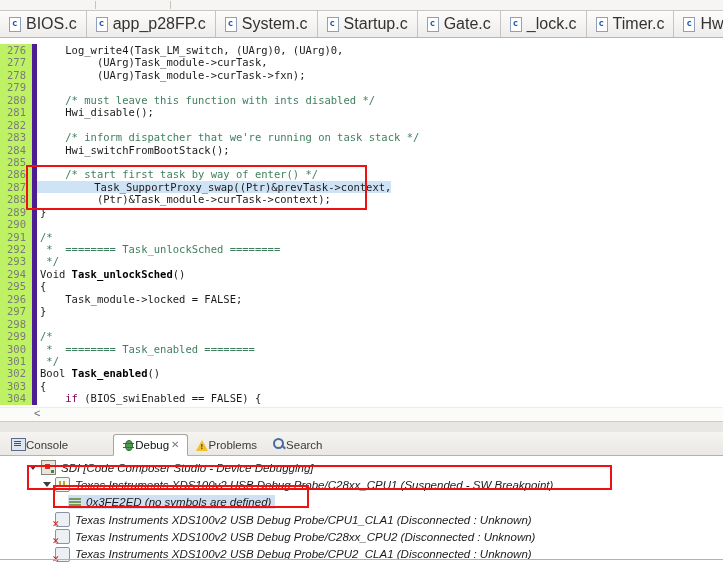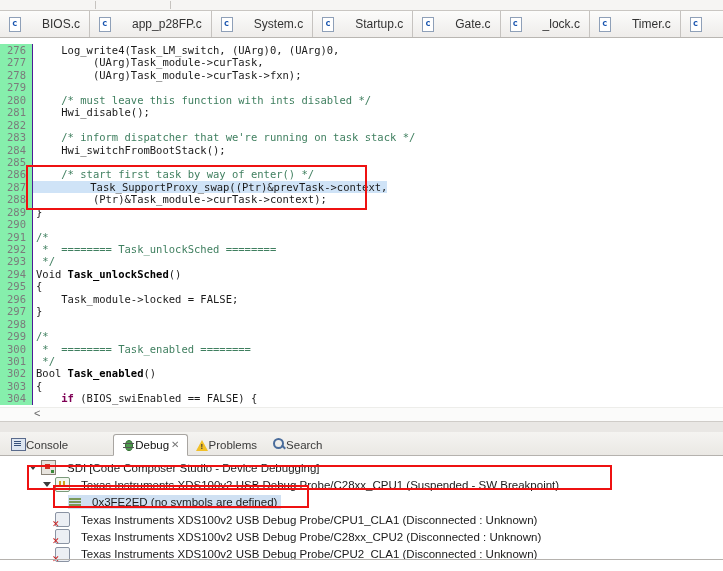--- a/index.html
+++ b/index.html
@@ -6,40 +6,40 @@
   #app{position:relative;width:723px;height:571px;background:#fff;overflow:hidden;
        font-family:"Liberation Sans",sans-serif;color:#1a1a1a;}
 
   
   .top-strip{height:10px;background:#f6f5f3;border-bottom:1px solid #c9c6c2;position:relative;}
   .top-strip .tick{position:absolute;top:1px;width:1px;height:8px;background:#c6c3bf;}
 
   
   .etabbar{height:26px;display:flex;align-items:stretch;background:linear-gradient(#fdfdfc,#ecebe8);
            border-bottom:1px solid #b9b6b2;overflow:hidden;}
-  .etab{display:flex;align-items:center;gap:21px;padding:0 9px;border-right:1px solid #c6c3c0;
-        font-size:12px;color:#333;background:linear-gradient(#fcfcfb,#eeecea);white-space:nowrap;cursor:default;}
+  .etab{display:flex;align-items:center;gap:5px;padding:0 9px;border-right:1px solid #c6c3c0;
+        font-size:16px;color:#333;background:linear-gradient(#fcfcfb,#eeecea);white-space:nowrap;cursor:default;}
   .i-cfile{position:relative;display:inline-block;width:10px;height:13px;background:#fff;
            border:1px solid #8fa0b8;flex:0 0 auto;}
   .i-cfile::after{content:"c";position:absolute;left:2px;top:0px;color:#1a56b0;
                   font:bold 9px "DejaVu Sans Mono",monospace;}
 
   
   .editor{position:relative;background:#fff;}
   .code-view{height:363px;overflow:hidden;padding-top:6px;position:relative;}
   .code-line{display:flex;height:12.45px;line-height:12.45px;white-space:pre;
              font-family:"DejaVu Sans Mono",monospace;font-size:10.5px;}
   .ln{flex:0 0 26px;width:26px;text-align:right;padding-right:6px;color:#7b7b7b;
-      border-right:1px solid #4c1d95;background:#86efac;}
+      border-right:5px solid #4c1d95;background:#bef264;}
   .lt{display:block;padding-left:3px;}
   .code-line.hl .lt{background:#cfe3f7;width:322px;padding-left:32px;}
   .t-p{color:#1a1a1a;}
   .t-c{color:#3F7F5F;}
   .t-b{color:#000;font-weight:bold;}
-  .t-k{color:#7F0055;font-weight:bold;text-align:center;}
+  .t-k{color:#7F0055;font-weight:normal;text-align:center;}
   .hscroll{height:13px;background:#fbfbfa;border-top:1px solid #ededea;position:relative;}
   .hs-arrow{position:absolute;left:34px;top:-1px;color:#666;font-size:11px;line-height:13px;cursor:default;}
   .hs-arrow::after{content:"<";}
 
   
   .sash{height:10px;background:#e9e7e4;border-top:1px solid #cfccc8;}
 
   
   .vtabbar{height:23px;display:flex;align-items:flex-end;background:linear-gradient(#f5f4f1,#eae8e4);
            border-bottom:1px solid #b5b2ae;padding-left:3px;}
@@ -69,21 +69,21 @@
                     border-radius:50%;}
   .i-search::after{content:"";position:absolute;left:8px;top:8px;width:5px;height:2px;background:#4a6c9b;
                    transform:rotate(45deg);}
 
   
   .tree{padding-top:3px;background:#fff;}
   .tree-row{display:flex;align-items:center;height:17.3px;font-size:11.5px;white-space:nowrap;cursor:default;}
   .arrow{width:14px;height:17px;display:inline-flex;align-items:center;justify-content:center;flex:0 0 14px;}
   .arrow.exp::after{content:"";border-left:4px solid transparent;border-right:4px solid transparent;
                     border-top:5px solid #3c3c3c;}
-  .tree-content{display:inline-flex;align-items:center;gap:11px;padding:1px 4px 1px 1px;}
+  .tree-content{display:inline-flex;align-items:center;gap:5px;padding:1px 4px 1px 1px;font-style:italic;}
   .tree-content.sel{background:#cfe0f2;}
   .tlabel{color:#1a1a1a;}
   .i-sdi-session{width:13px;height:13px;background:#e8e4de;border:1px solid #8a8478;}
   .i-sdi-session::before{content:"";position:absolute;left:3px;top:3px;width:5px;height:5px;background:#cc3322;}
   .i-sdi-session::after{content:"";position:absolute;right:1px;bottom:1px;width:3px;height:3px;background:#3a8a3a;}
   .i-cpu-suspended{width:13px;height:13px;background:#f2f7ef;border:1px solid #7a9a7a;border-radius:2px;}
   .i-cpu-suspended::before{content:"";position:absolute;left:3px;top:3px;width:2px;height:6px;background:#caa21f;
                            box-shadow:4px 0 0 #caa21f;}
   .i-stack-frame{width:12px;height:11px;}
   .i-stack-frame::before{content:"";position:absolute;left:0;top:1px;width:12px;height:2px;background:#7a9a5a;

